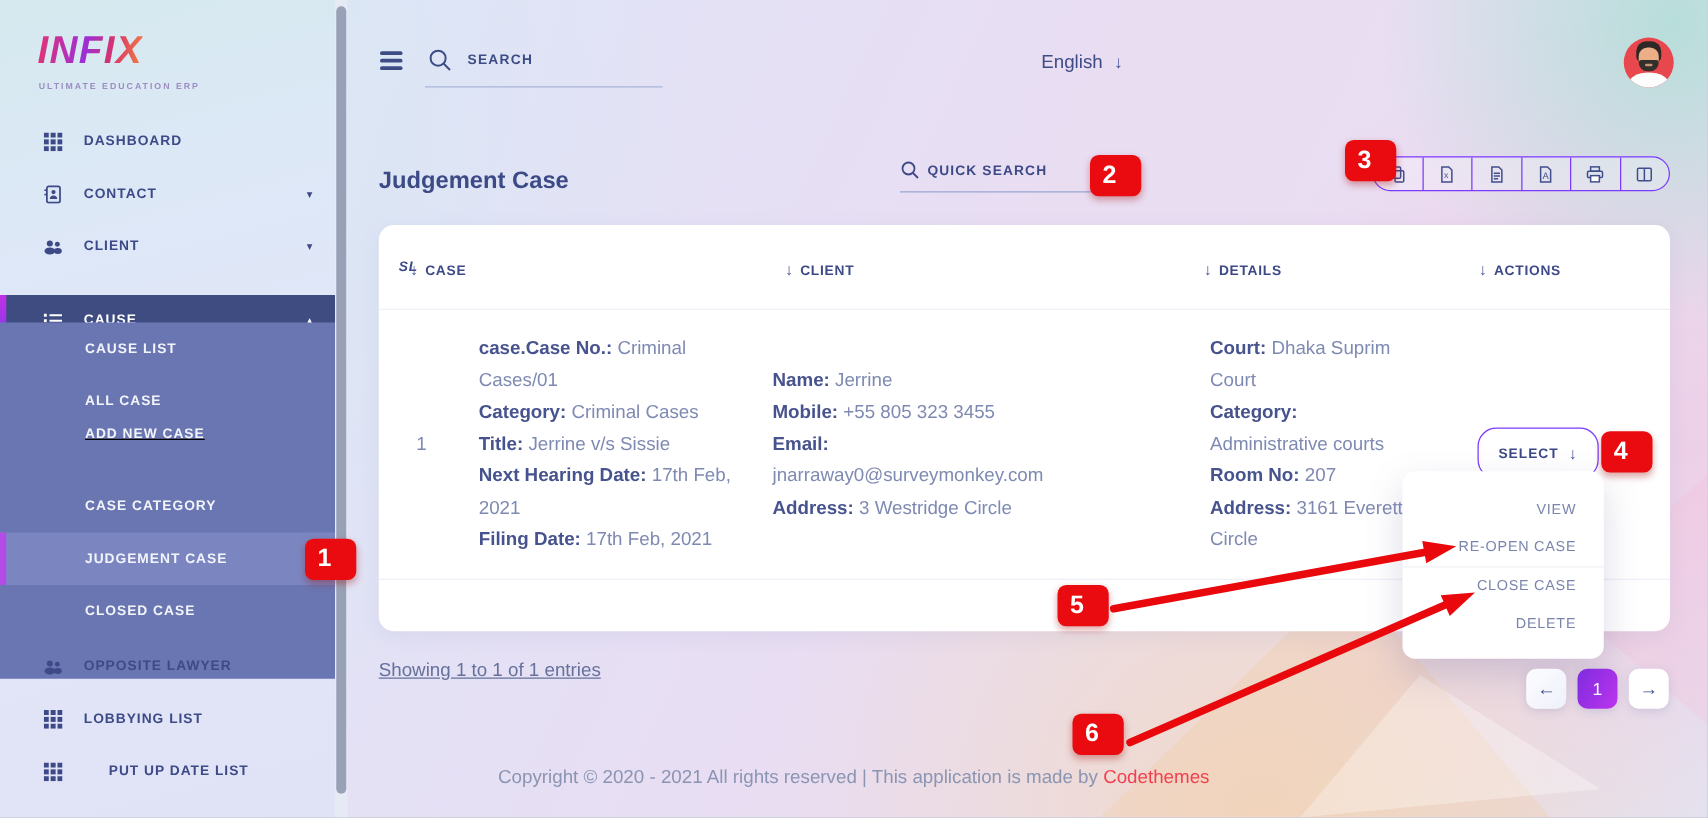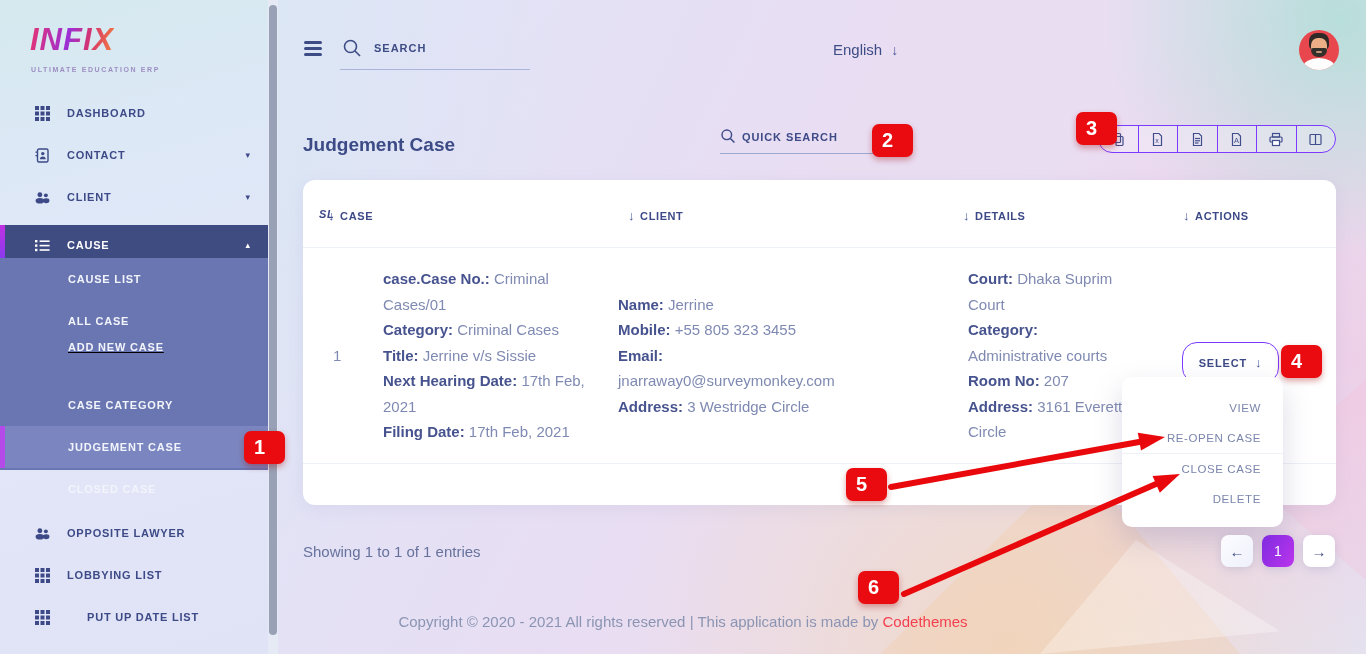--- a/index.html
+++ b/index.html
@@ -20,21 +20,21 @@
     -webkit-background-clip:text;background-clip:text;color:transparent;}
   .tagline{position:absolute;left:31px;top:66px;font-size:7px;font-weight:bold;letter-spacing:1.6px;color:#9d8ec2;}
   .srow{position:absolute;left:0;width:268px;height:42px;display:flex;align-items:center;cursor:pointer;}
   .srow .ic{width:15px;height:15px;margin-left:35px;flex:none;display:flex;}
   .srow .lab{margin-left:17px;font-size:11px;font-weight:bold;letter-spacing:.8px;color:#3d4a87;}
   .chev{position:absolute;right:18px;font-size:9px;color:#3d4a87;}
   .srow.active{background:#3f4c82;height:40px;}
   .srow.active .lab,.srow.active .chev{color:#fff;}
   .srow.active::before{content:"";position:absolute;left:0;top:0;bottom:0;width:5px;
     background:linear-gradient(180deg,#c131e2,#7d3bf0);}
-  .submenu{position:absolute;left:0;top:258px;width:268px;height:212px;background:#6a76b1;}
+  .submenu{position:absolute;left:0;top:258px;width:268px;height:285px;background:#6a76b1;}
   .subrow{position:absolute;left:0;width:268px;height:42px;display:flex;align-items:center;cursor:pointer;}
   .subrow .lab{margin-left:68px;font-size:11px;font-weight:bold;letter-spacing:.8px;color:#f2f4fb;}
   .subrow.current{background:#7b86c0;}
   .subrow.current::before{content:"";position:absolute;left:0;top:0;bottom:0;width:5px;background:#b44be9;}
   .sscroll{position:absolute;left:268px;top:0;width:10px;height:654px;background:#e6eaf4;}
   .sscroll .thumb{position:absolute;left:1px;top:5px;width:8px;height:630px;border-radius:5px;background:#98a1b6;}
   
   .hamburger{position:absolute;left:304px;top:41px;width:18px;cursor:pointer;}
   .hamburger i{display:block;height:2.6px;background:#3e4c86;border-radius:2px;margin-bottom:3.4px;}
   .search-ic{position:absolute;cursor:pointer;}
@@ -74,21 +74,21 @@
     background:#fff;display:flex;align-items:center;justify-content:center;cursor:pointer;
     font-size:11px;font-weight:bold;letter-spacing:.8px;color:#3d4a87;}
   .select-btn .caret{margin-left:8px;font-size:13px;font-weight:normal;color:#4a589a;}
   
   .menu{position:absolute;left:1122px;top:377px;width:161px;height:150px;background:#fff;border-radius:10px;
     box-shadow:0 12px 28px rgba(110,110,160,.25);padding-top:16px;}
   .mi{height:30px;line-height:30px;text-align:right;padding-right:22px;font-size:11.5px;letter-spacing:.6px;
     color:#7a85ad;cursor:pointer;}
   .menu .div{height:1px;background:#eef1f6;margin:0 0;}
   
-  .showing{position:absolute;left:303px;top:543px;font-size:15px;color:#66729c;}
+  .showing{position:absolute;left:303px;top:528px;font-size:15px;color:#66729c;text-decoration:underline;}
   .pg{position:absolute;top:535px;width:32px;height:32px;border-radius:8px;display:flex;align-items:center;justify-content:center;
     font-size:15px;color:#3e4c86;background:#fff;box-shadow:0 2px 8px rgba(120,130,180,.25);cursor:pointer;}
   .pg.prev{left:1221px;background:linear-gradient(135deg,#fdfdff,#eef0fb);}
   .pg.page{left:1262px;background:linear-gradient(120deg,#7f2be0,#bb35ec);color:#fff;font-size:14px;}
   .pg.next{left:1303px;}
   .footer{position:absolute;left:0;top:613px;width:1366px;text-align:center;font-size:15px;color:#8b95b3;}
   .footer .link{color:#f43f4f;cursor:pointer;}
   
   .badge{position:absolute;min-width:41px;height:33px;background:#ea0b10;border-radius:7px;color:#fff;
     font-size:20px;font-weight:bold;display:flex;align-items:center;padding-left:10px;
@@ -146,21 +146,21 @@
             <circle cx="5.2" cy="4.6" r="2.6"></circle>
             <ellipse cx="5.2" cy="11" rx="4.6" ry="3"></ellipse>
             <circle cx="11.6" cy="5.2" r="2.1"></circle>
             <ellipse cx="12" cy="11" rx="3.4" ry="2.6"></ellipse>
           </svg>
       </span>
       <span class="lab">CLIENT</span>
       <span class="chev">▾</span>
     </div>
 
-    <div class="srow active" style="top:225px;">
+    <div class="srow active" style="top:236px;">
       <span class="ic">
         <svg class="icon" width="15" height="15" viewBox="0 0 15 15" fill="#fff">
             <rect x="0" y="2" width="2.4" height="2.4"></rect>
             <rect x="4.6" y="2.4" width="10" height="1.6"></rect>
             <rect x="0" y="6.4" width="2.4" height="2.4"></rect>
             <rect x="4.6" y="6.8" width="10" height="1.6"></rect>
             <rect x="0" y="10.8" width="2.4" height="2.4"></rect>
             <rect x="4.6" y="11.2" width="10" height="1.6"></rect>
           </svg>
       </span>

